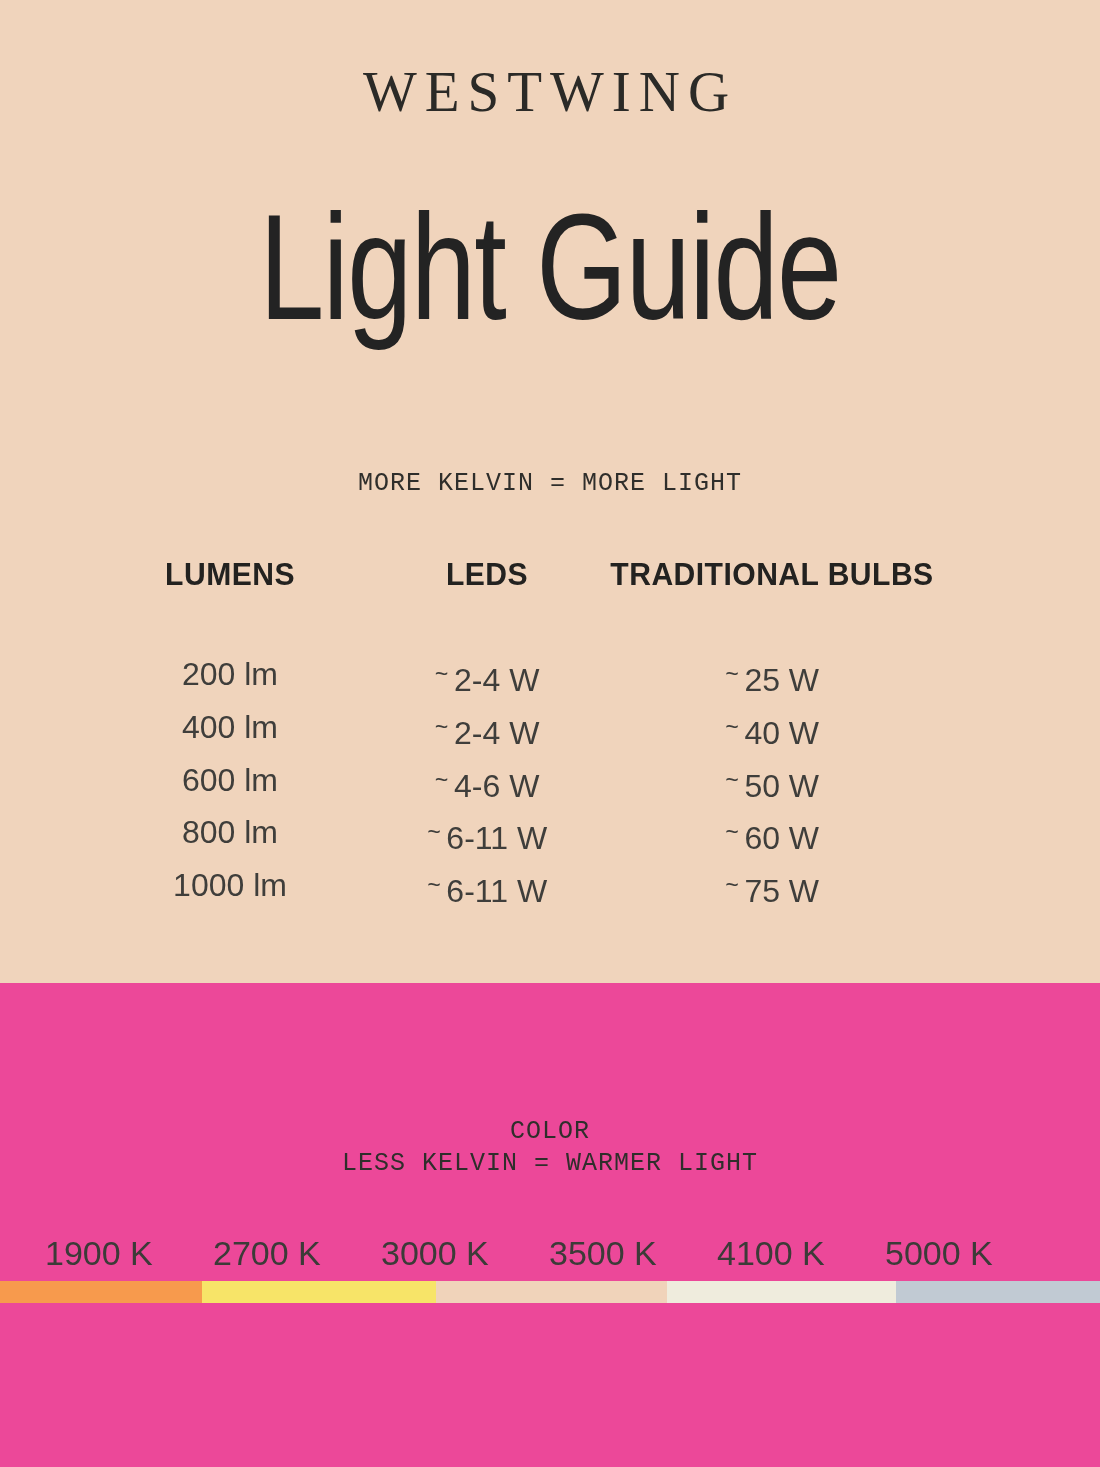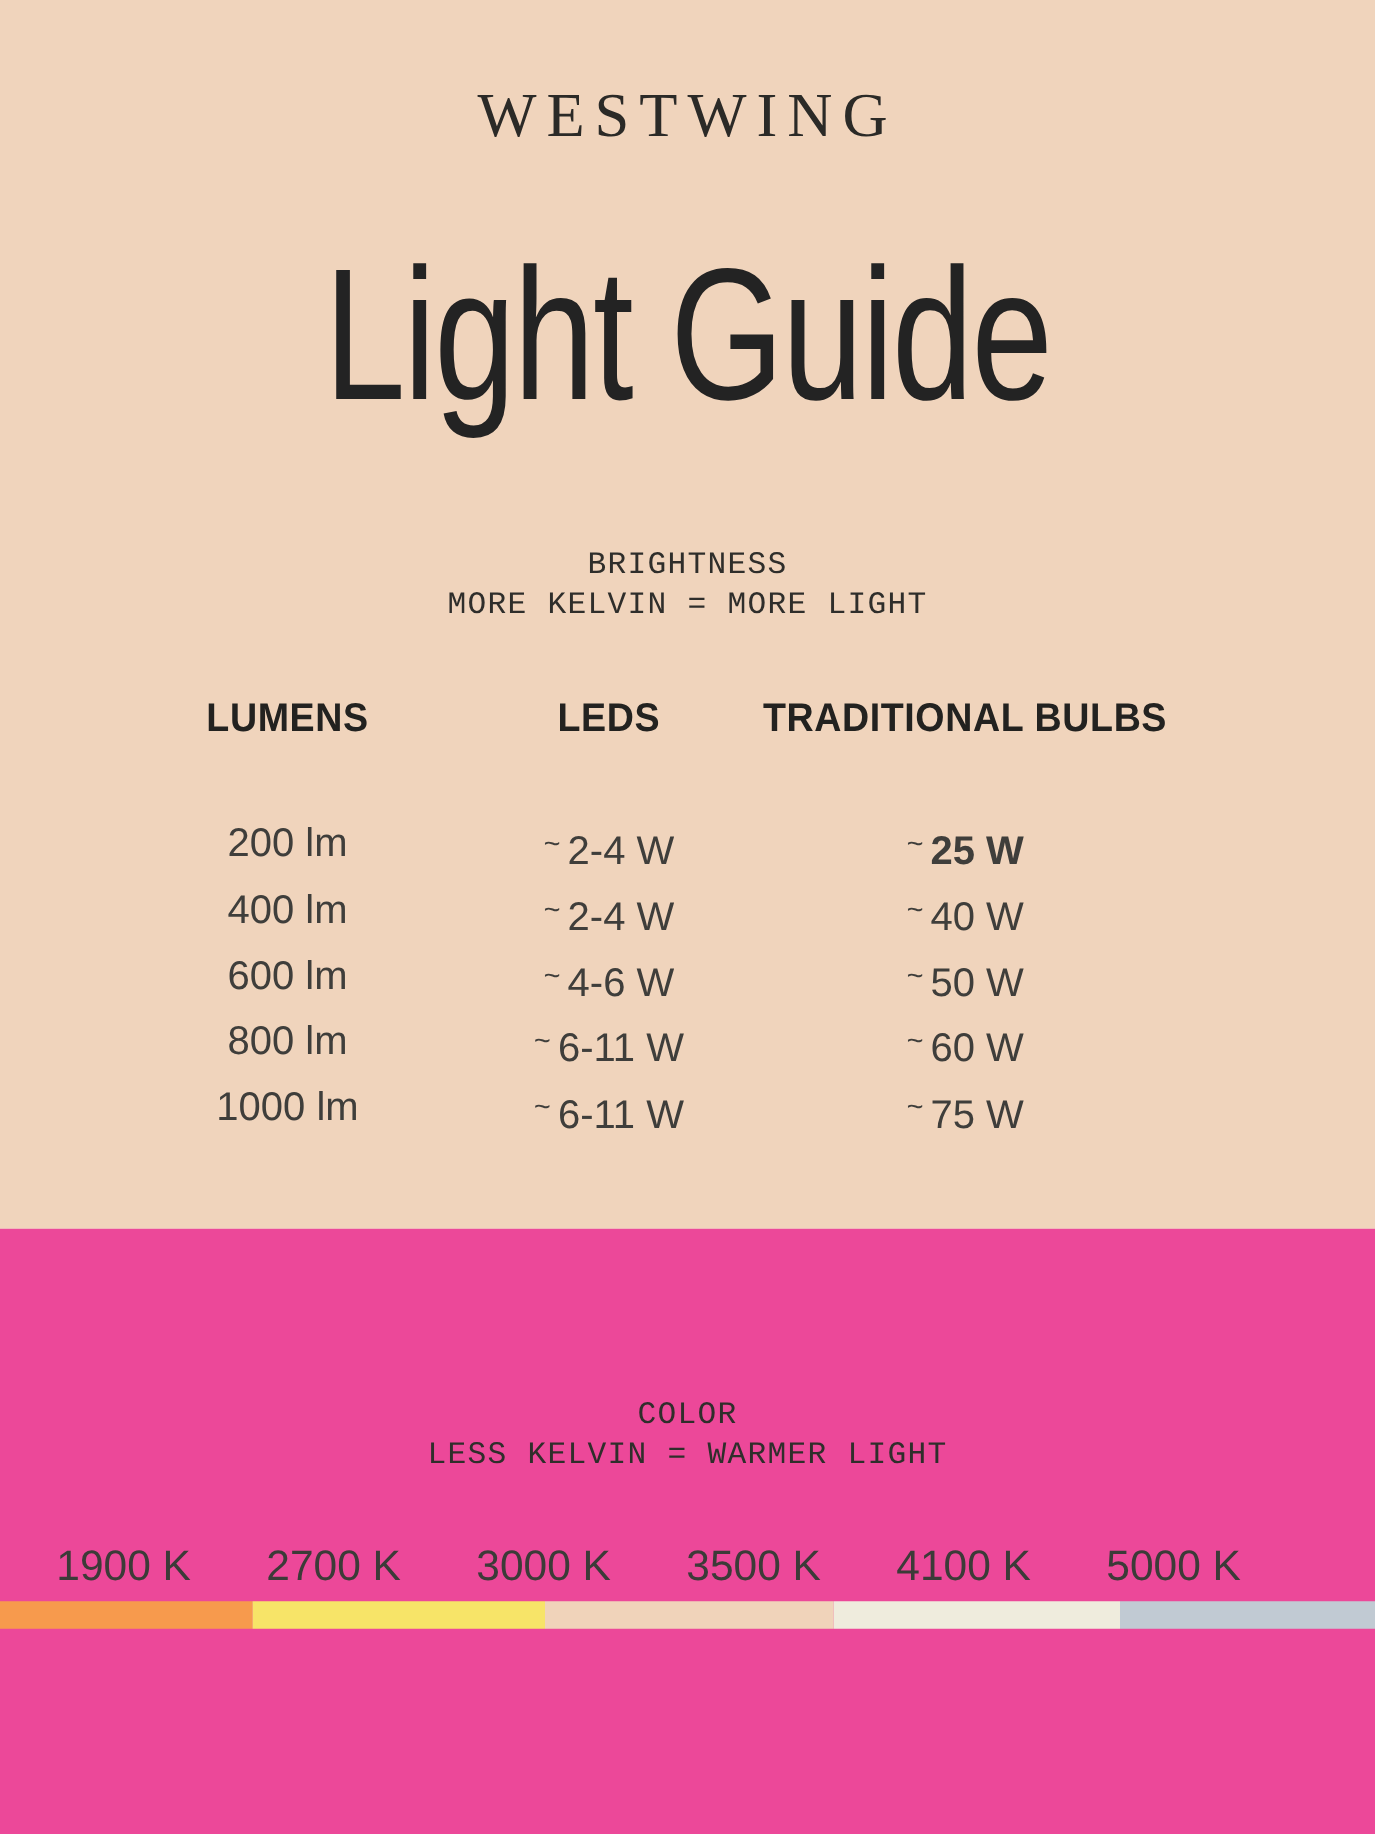--- a/index.html
+++ b/index.html
@@ -13,21 +13,21 @@
 
   
   .section-top{
     position:absolute;left:0;top:0;width:1100px;height:983px;
     background:#f0d4bc;
   }
   .brand{
     position:absolute;left:0;top:66px;width:100%;
     text-align:center;
     font-family:"Liberation Serif", serif;
-    font-size:50px;line-height:52px;
+    font-size:57px;line-height:52px;
     letter-spacing:8px;
     color:#2b2a27;
   }
   .title{
     position:absolute;left:0;top:192px;width:100%;margin:0;
     text-align:center;
     font-size:150px;line-height:150px;font-weight:300;
     letter-spacing:-2px;
     transform:scaleX(0.78);
     color:#232323;
@@ -115,35 +115,34 @@
 <body>
 
 <div class="page">
 
   <section class="section-top">
 
     <div class="brand">WESTWING</div>
 
     <h1 class="title">Light Guide</h1>
 
-    <div class="mono mono-brightness-head">BRIGHTNESS</div>
     <div class="mono mono-brightness-sub">MORE KELVIN = MORE LIGHT</div>
 
     <div class="lumen-table">
 
       <div class="trow thead">
         <span class="col-1">LUMENS</span>
         <span class="col-2">LEDS</span>
         <span class="col-3">TRADITIONAL BULBS</span>
       </div>
 
       <div class="trow tdata row-0">
         <span class="col-1">200 lm</span>
         <span class="col-2"><i class="tilde">~</i><b style="font-weight:normal">2-4 W</b></span>
-        <span class="col-3"><i class="tilde">~</i><b style="font-weight:bold">25 W</b></span>
+        <span class="col-3"><i class="tilde">~</i><b style="font-weight:normal">25 W</b></span>
       </div>
 
       <div class="trow tdata row-1">
         <span class="col-1">400 lm</span>
         <span class="col-2"><i class="tilde">~</i><b style="font-weight:normal">2-4 W</b></span>
         <span class="col-3"><i class="tilde">~</i><b style="font-weight:normal">40 W</b></span>
       </div>
 
       <div class="trow tdata row-2">
         <span class="col-1">600 lm</span>

